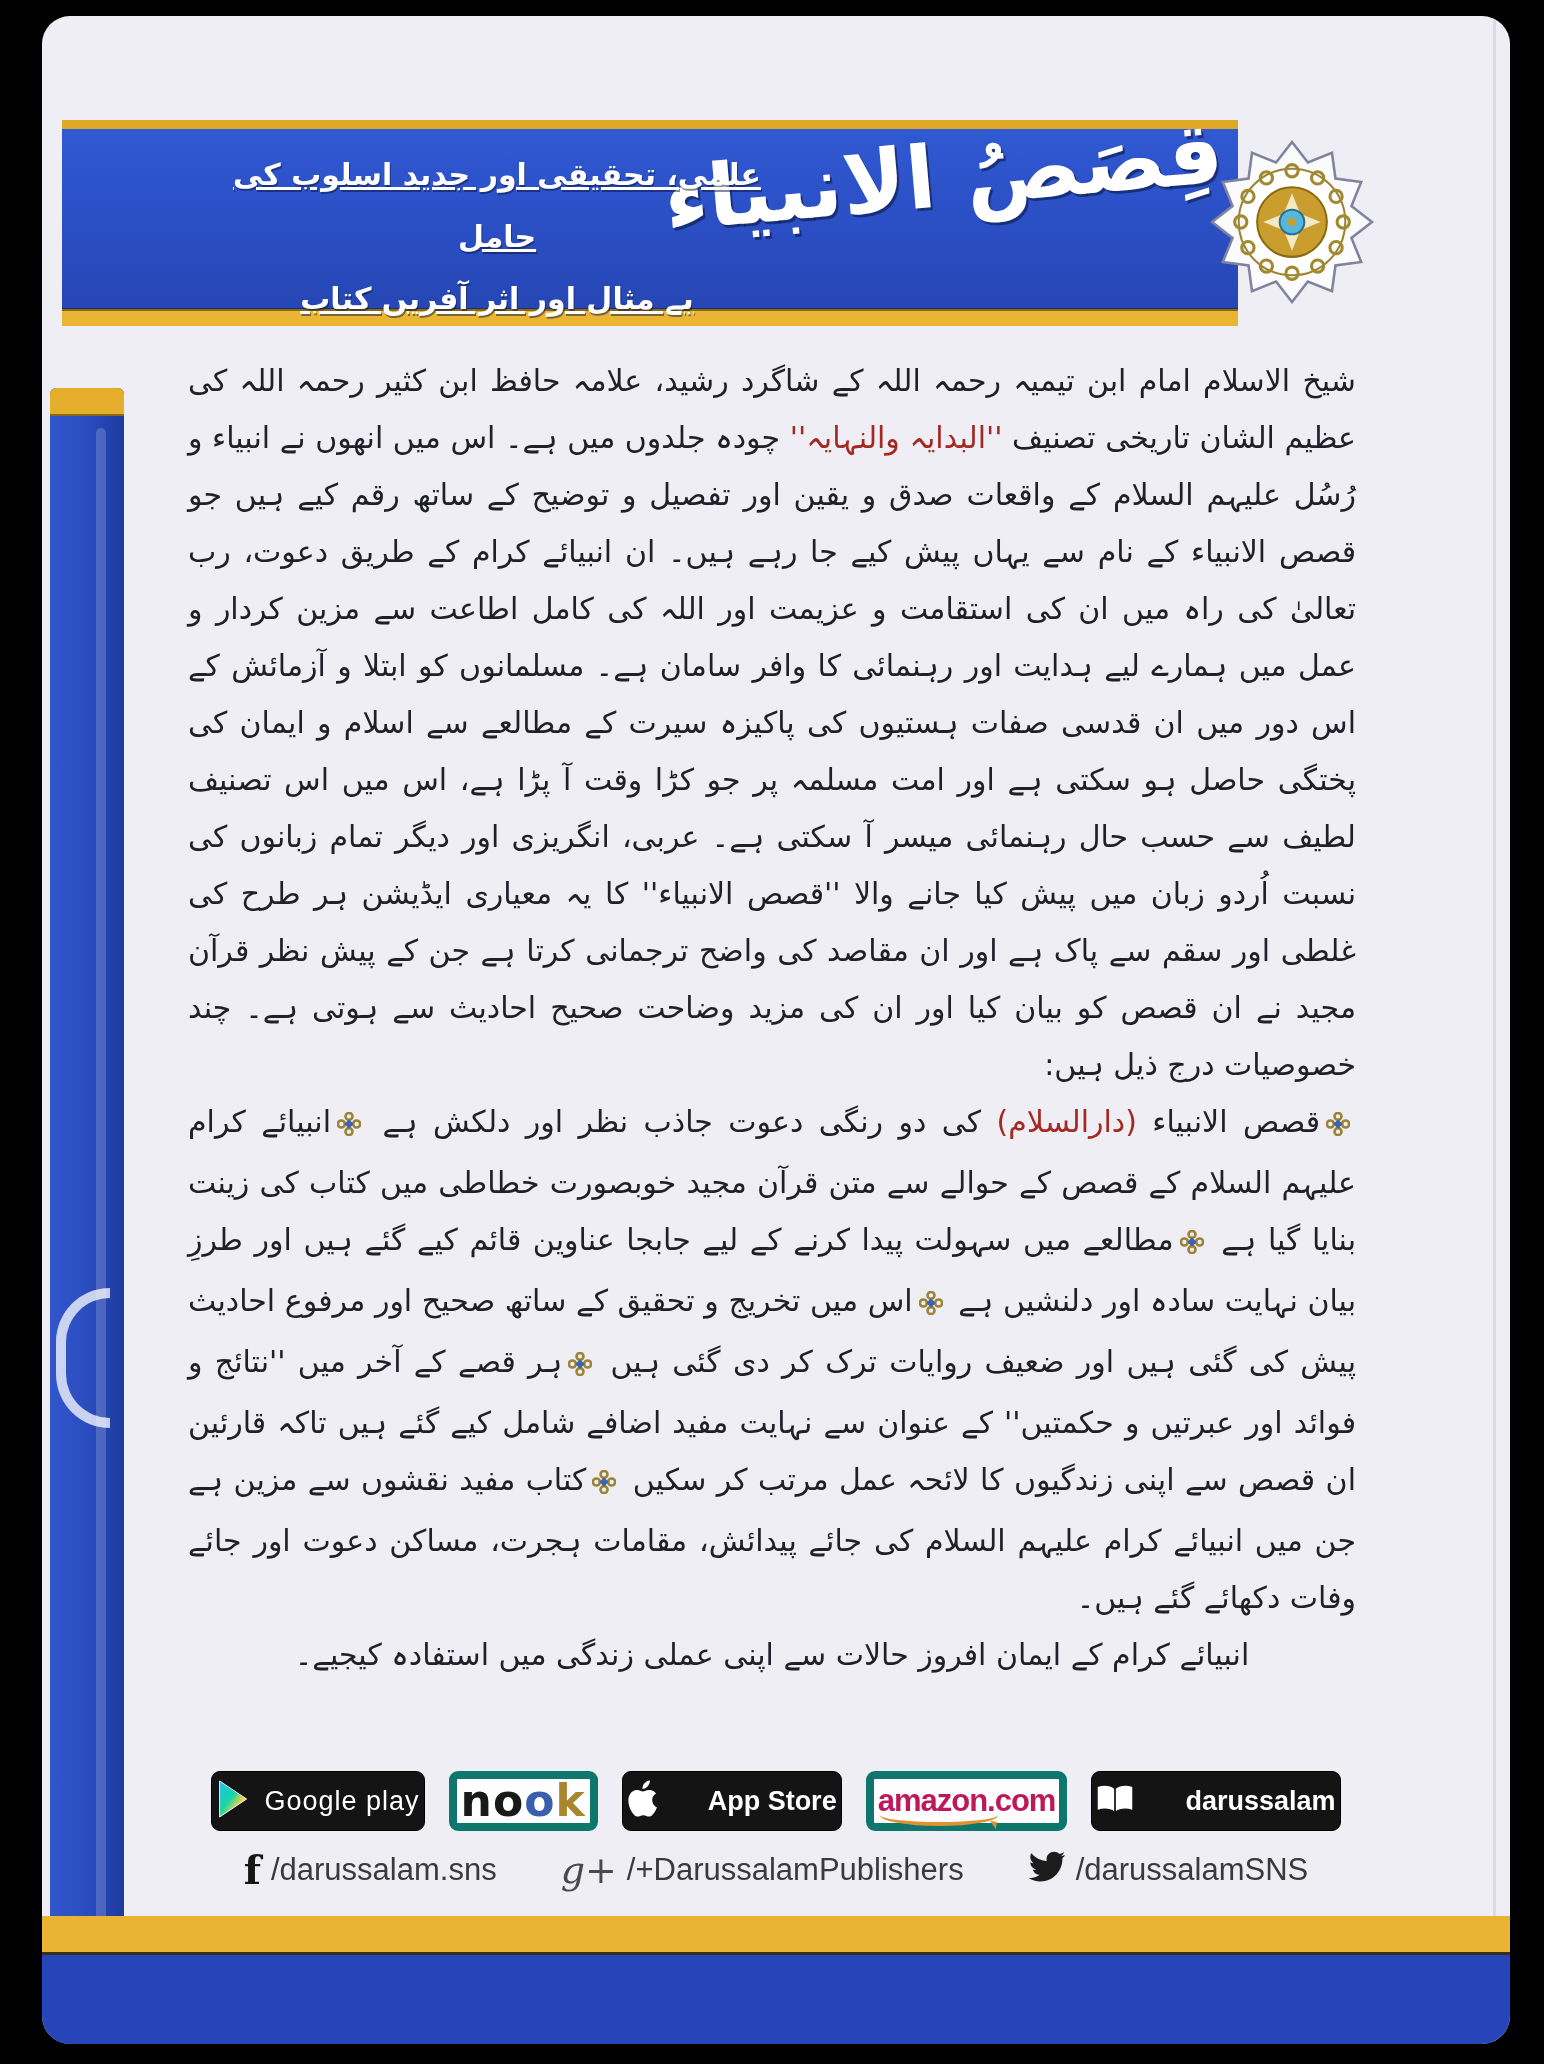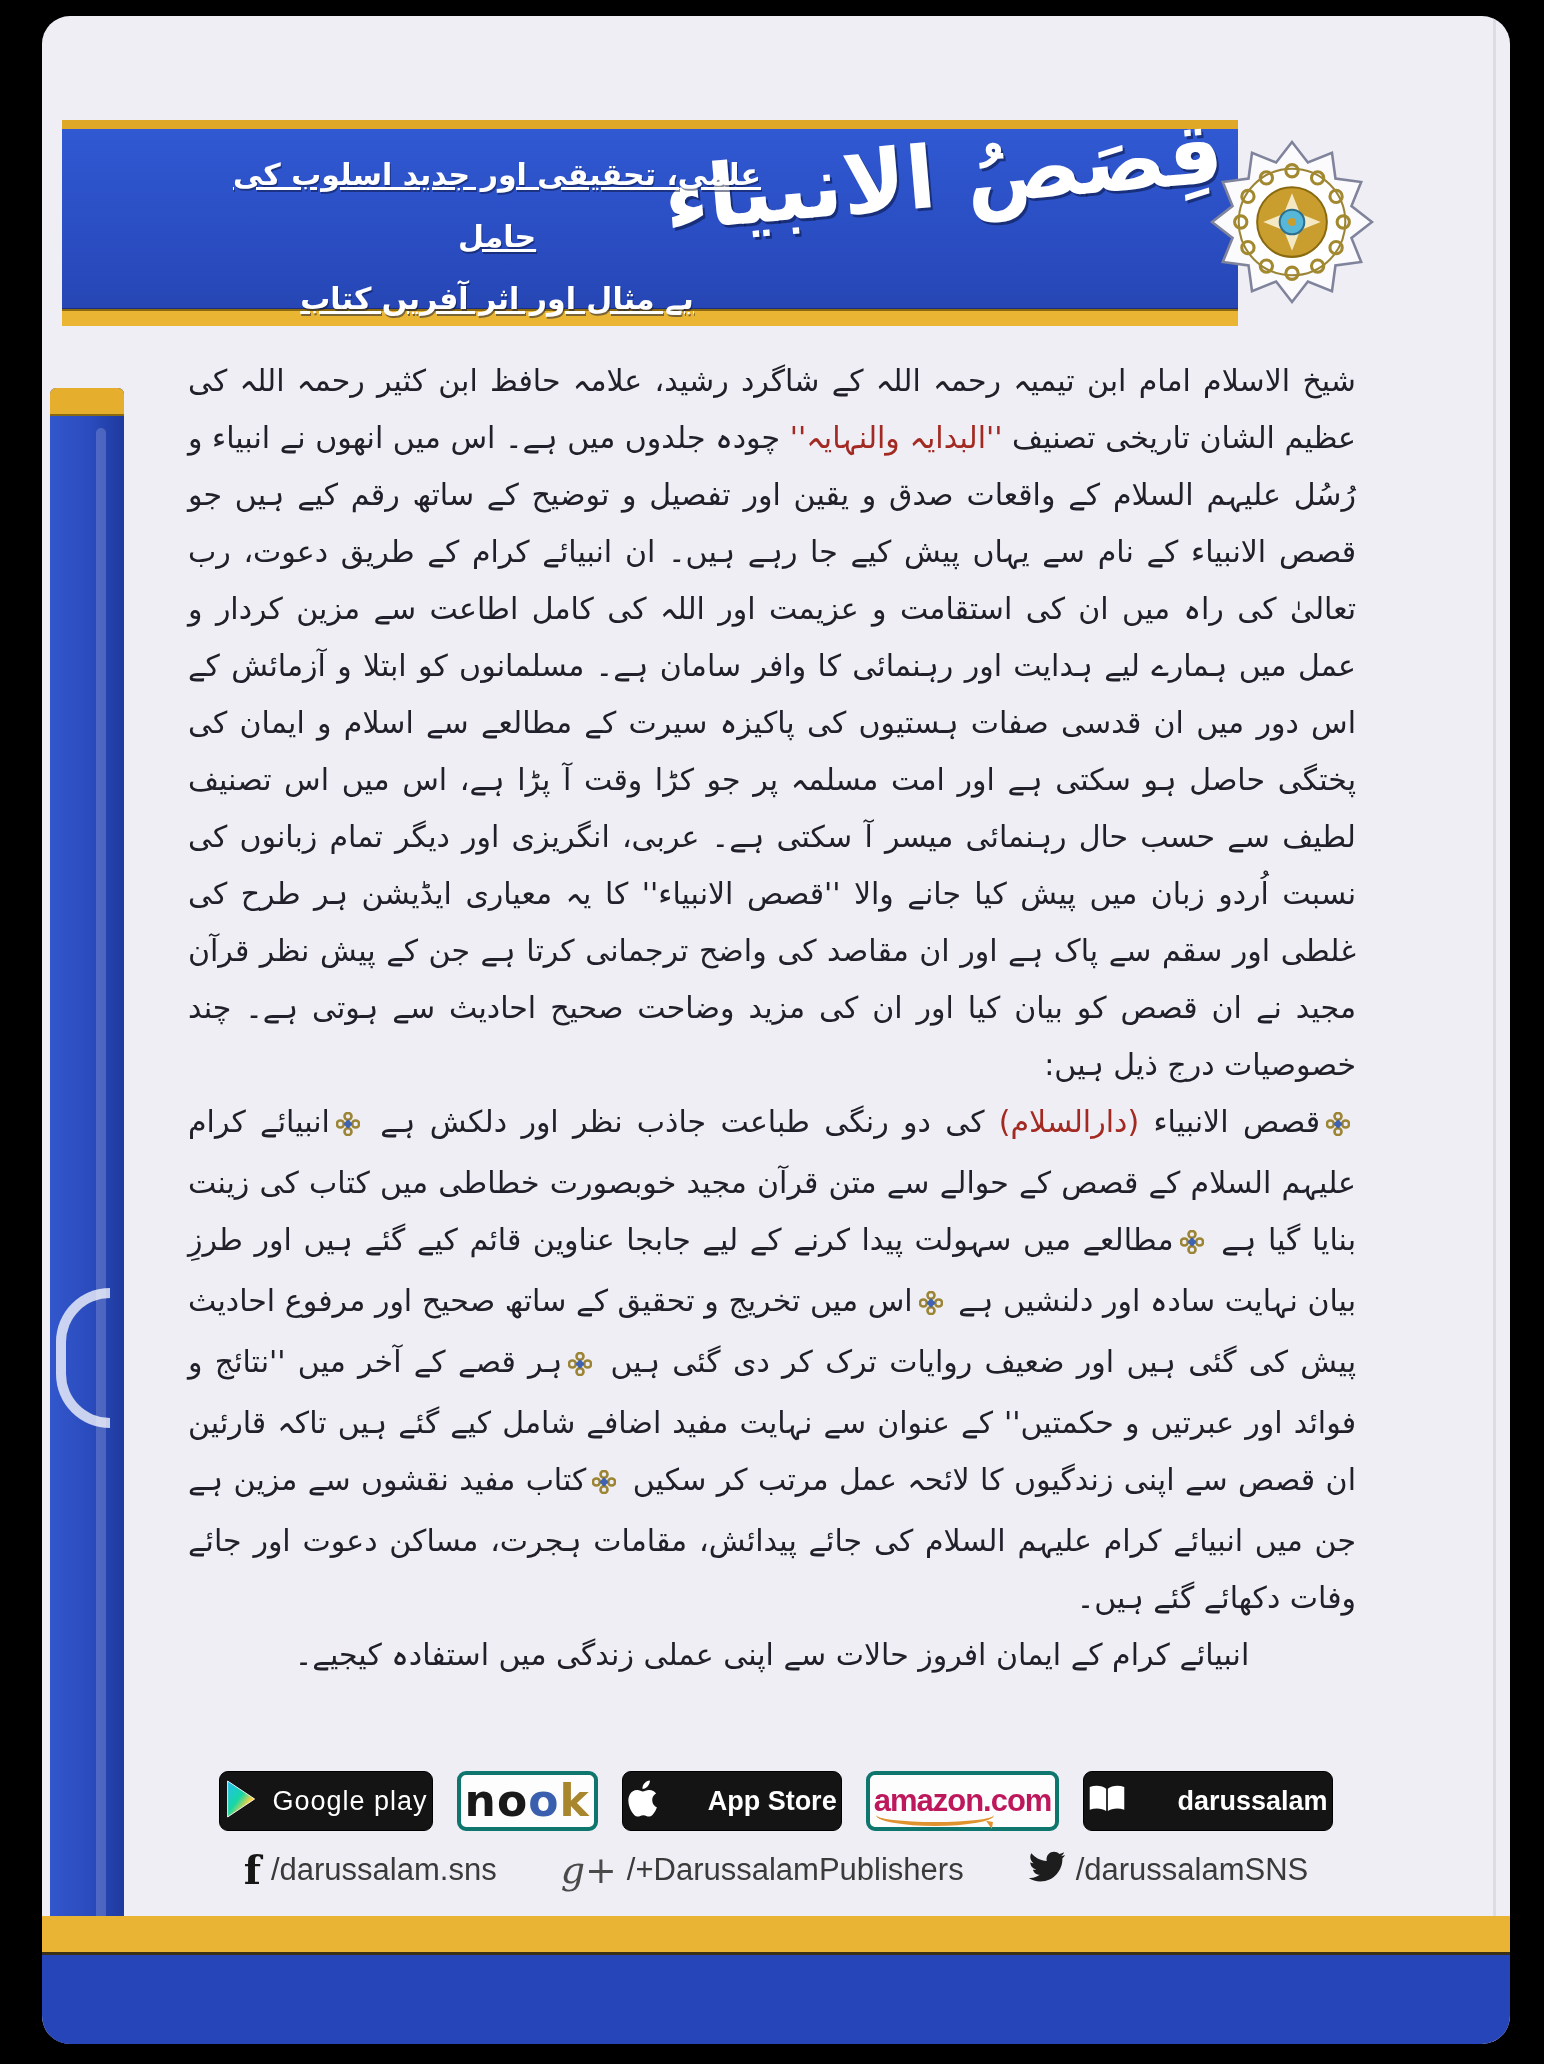--- a/index.html
+++ b/index.html
@@ -49,21 +49,21 @@
     direction:rtl;font-size:30px;line-height:57px;text-align:justify;
   }
   .body-text p{margin:0;text-align:justify;text-align-last:right;}
   .red{color:#a32a22;}
   .knot{display:inline-block;vertical-align:-4px;margin:0 6px;}
   .closing{margin-top:8px;text-align:center !important;text-align-last:center !important;}
   
   .badges{position:absolute;left:0;right:0;top:1752px;height:66px;display:flex;justify-content:center;align-items:center;gap:24px;}
   .badge{height:60px;border-radius:9px;display:flex;align-items:center;padding:0 4px;gap:12px;box-sizing:border-box;}
   .badge.dark{background:#141414;color:#fff;border:1px solid #000;}
-  .badge.light{background:#fdfdfd;border:4px solid #0f766e;color:#101010;}
+  .badge.light{background:#fdfdfd;border:8px solid #0f766e;color:#101010;}
   .badge .label{font-family:"Liberation Sans",sans-serif;font-size:27px;white-space:nowrap;}
   .badge.dark .label{color:#fff;}
   .gp-label{font-family:"Liberation Serif",serif;letter-spacing:1px;}
   .nook-word{font-size:44px;font-weight:bold;letter-spacing:1px;font-family:"DejaVu Sans",sans-serif;line-height:1;}
   .nook-word .n1,.nook-word .n2{color:#191919;}
   .nook-word .n3{color:#3a5fae;}
   .nook-word .n4{color:#a8862e;}
   .appstore-label,.ibook-label{font-weight:bold;margin-left:39px;}
   .amazon-wrap{position:relative;display:inline-block;}
   .amazon-label{font-size:31px;font-weight:bold;letter-spacing:-1px;color:#be185d;font-family:"Liberation Sans",sans-serif;}
@@ -130,21 +130,21 @@
     <p><span>شیخ الاسلام امام ابن تیمیہ رحمہ اللہ کے شاگرد رشید، علامہ حافظ ابن کثیر رحمہ اللہ کی عظیم الشان تاریخی تصنیف </span><span class="red">''البدایہ والنہایہ''</span><span> چودہ جلدوں میں ہے۔ اس میں انھوں نے انبیاء و رُسُل علیہم السلام کے واقعات صدق و یقین اور تفصیل و توضیح کے ساتھ رقم کیے ہیں جو قصص الانبیاء کے نام سے یہاں پیش کیے جا رہے ہیں۔ ان انبیائے کرام کے طریق دعوت، رب تعالیٰ کی راہ میں ان کی استقامت و عزیمت اور اللہ کی کامل اطاعت سے مزین کردار و عمل میں ہمارے لیے ہدایت اور رہنمائی کا وافر سامان ہے۔ مسلمانوں کو ابتلا و آزمائش کے اس دور میں ان قدسی صفات ہستیوں کی پاکیزہ سیرت کے مطالعے سے اسلام و ایمان کی پختگی حاصل ہو سکتی ہے اور امت مسلمہ پر جو کڑا وقت آ پڑا ہے، اس میں اس تصنیف لطیف سے حسب حال رہنمائی میسر آ سکتی ہے۔ عربی، انگریزی اور دیگر تمام زبانوں کی نسبت اُردو زبان میں پیش کیا جانے والا ''قصص الانبیاء'' کا یہ معیاری ایڈیشن ہر طرح کی غلطی اور سقم سے پاک ہے اور ان مقاصد کی واضح ترجمانی کرتا ہے جن کے پیش نظر قرآن مجید نے ان قصص کو بیان کیا اور ان کی مزید وضاحت صحیح احادیث سے ہوتی ہے۔ چند خصوصیات درج ذیل ہیں:</span></p>
     <p>
       <span class="knot"><svg width="24" height="24" viewBox="0 0 22 22">
             <g fill="none" stroke="#9b8434" stroke-width="2.4">
               <circle cx="11" cy="4" r="3.2"></circle>
               <circle cx="4" cy="11" r="3.2"></circle>
               <circle cx="18" cy="11" r="3.2"></circle>
               <circle cx="11" cy="18" r="3.2"></circle>
             </g>
             <rect x="8" y="8" width="6" height="6" transform="rotate(45 11 11)" fill="#3f63b0"></rect>
-          </svg></span><span>قصص الانبیاء </span><span class="red">(دارالسلام)</span><span> کی دو رنگی طباعت جاذب نظر اور دلکش ہے </span>
+          </svg></span><span>قصص الانبیاء </span><span class="red">(دارالسلام)</span><span> کی دو رنگی دعوت جاذب نظر اور دلکش ہے </span>
       <span class="knot"><svg width="24" height="24" viewBox="0 0 22 22">
             <g fill="none" stroke="#9b8434" stroke-width="2.4">
               <circle cx="11" cy="4" r="3.2"></circle>
               <circle cx="4" cy="11" r="3.2"></circle>
               <circle cx="18" cy="11" r="3.2"></circle>
               <circle cx="11" cy="18" r="3.2"></circle>
             </g>
             <rect x="8" y="8" width="6" height="6" transform="rotate(45 11 11)" fill="#3f63b0"></rect>
           </svg></span><span>انبیائے کرام علیہم السلام کے قصص کے حوالے سے متن قرآن مجید خوبصورت خطاطی میں کتاب کی زینت بنایا گیا ہے </span>
       <span class="knot"><svg width="24" height="24" viewBox="0 0 22 22">

